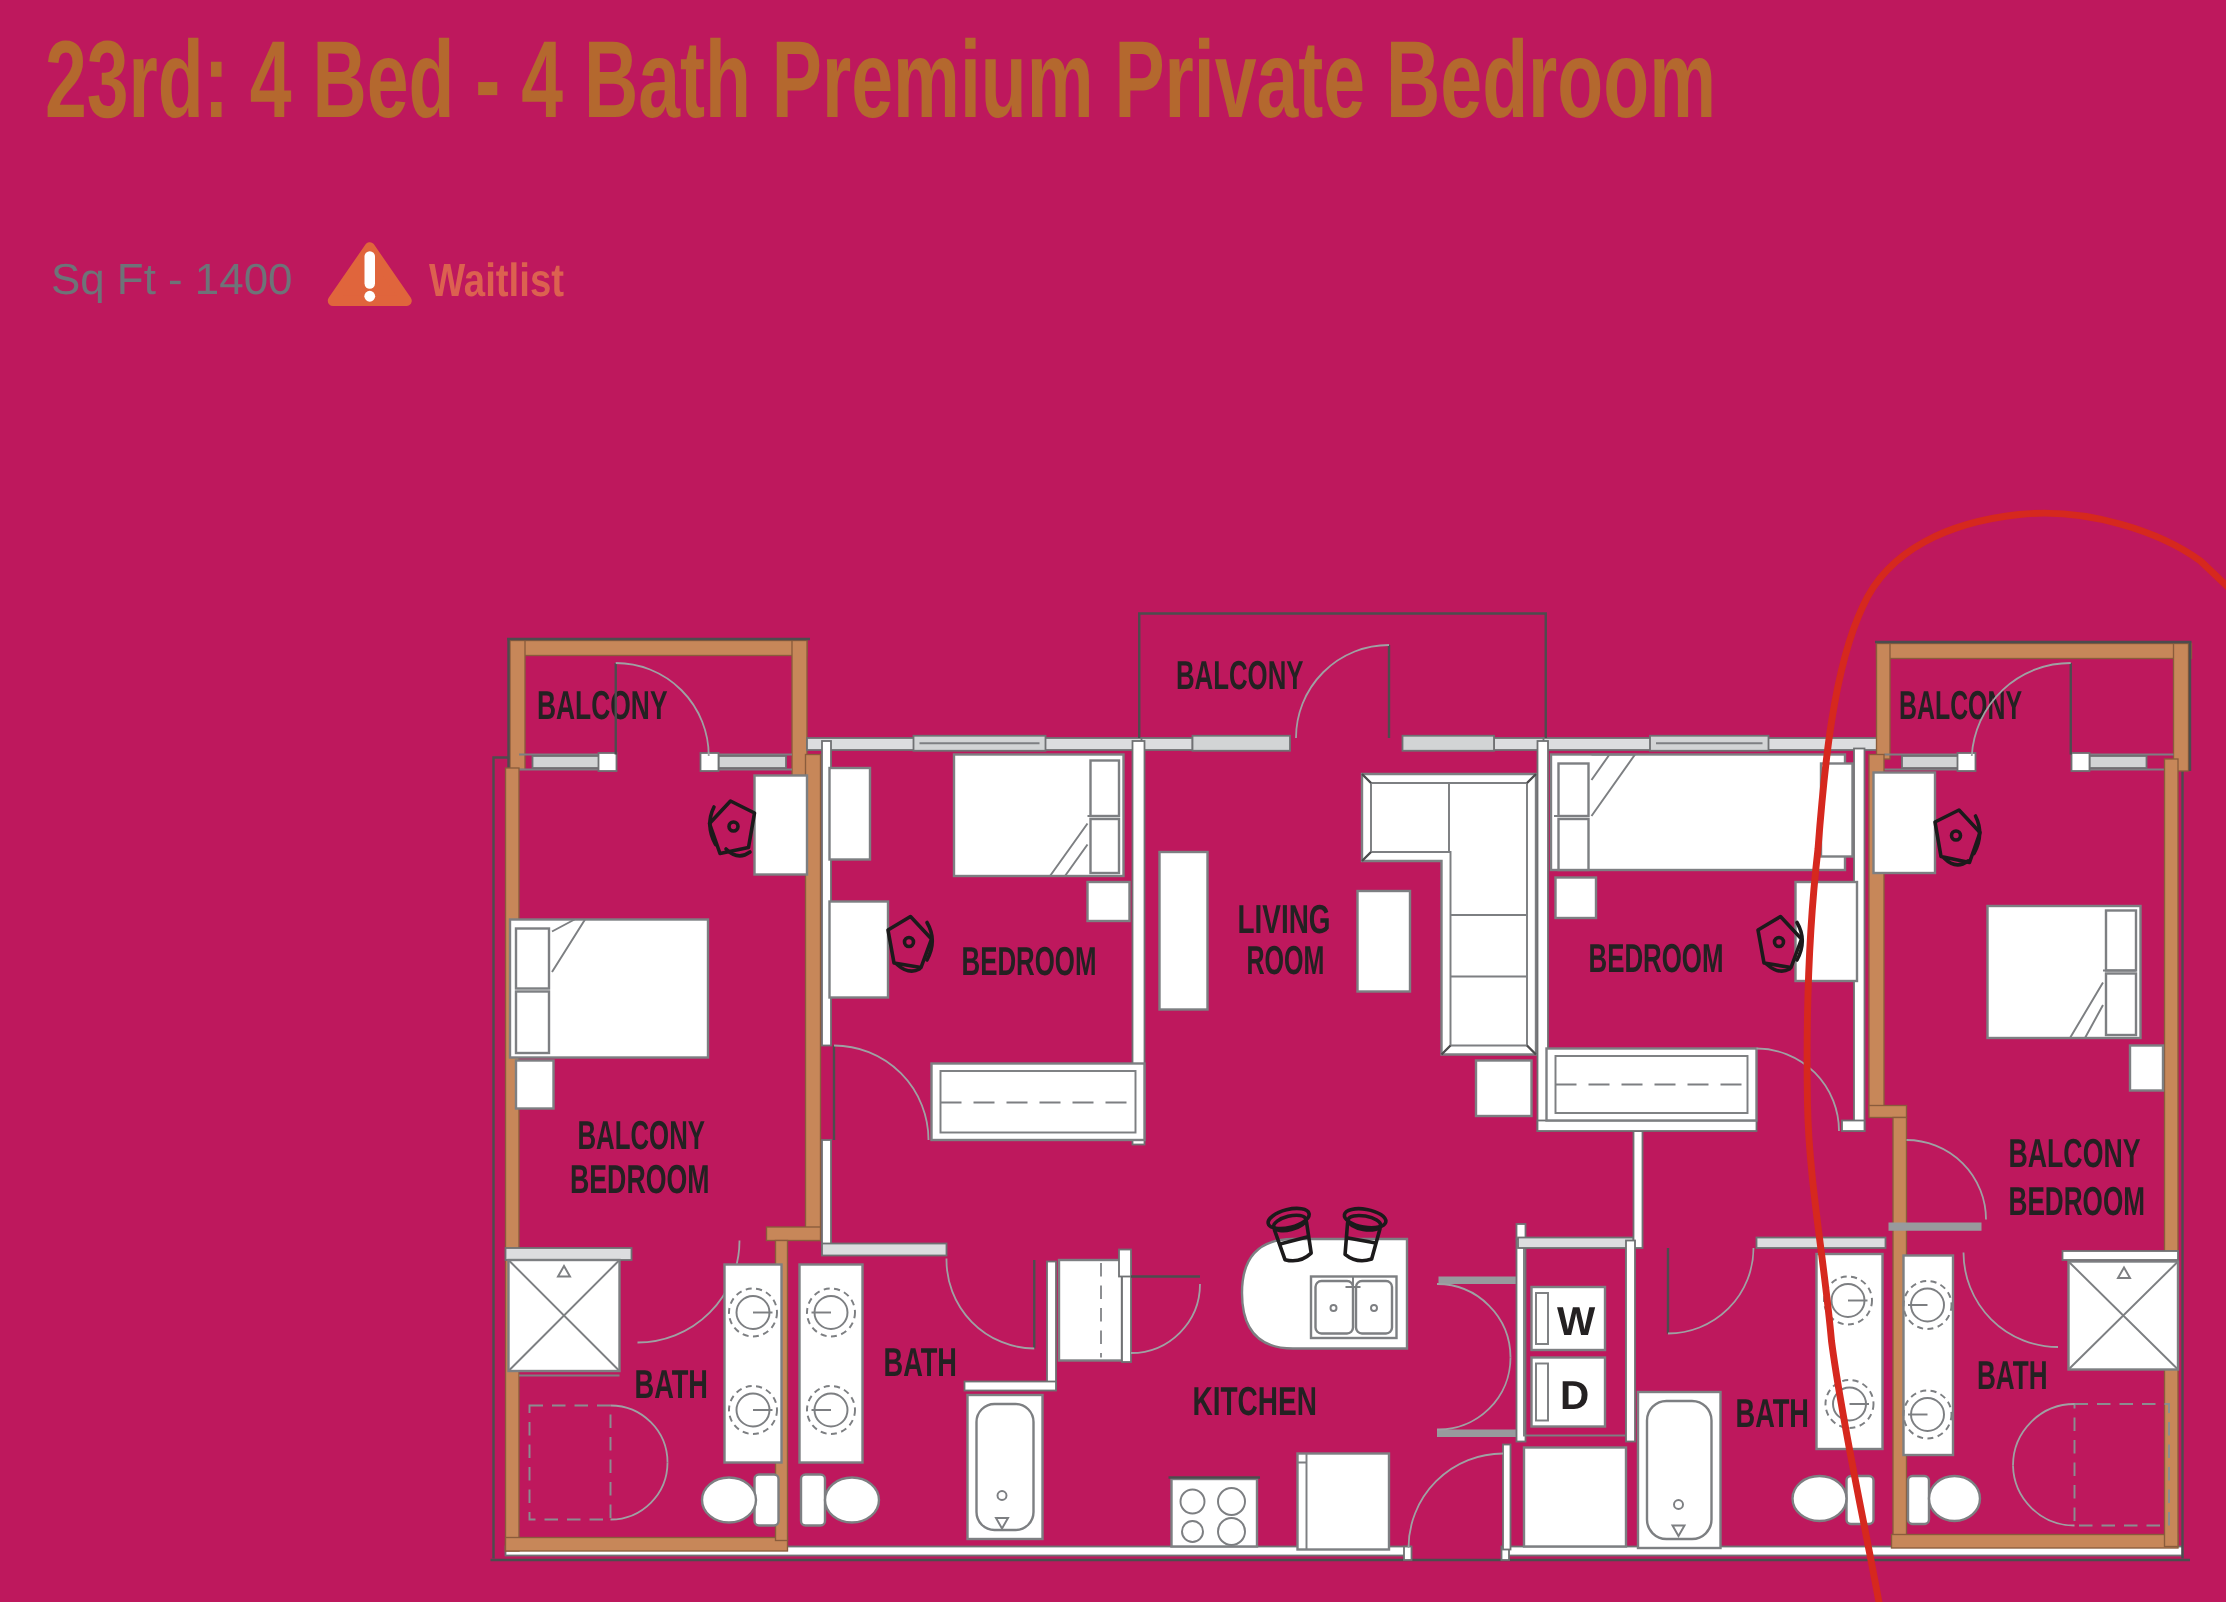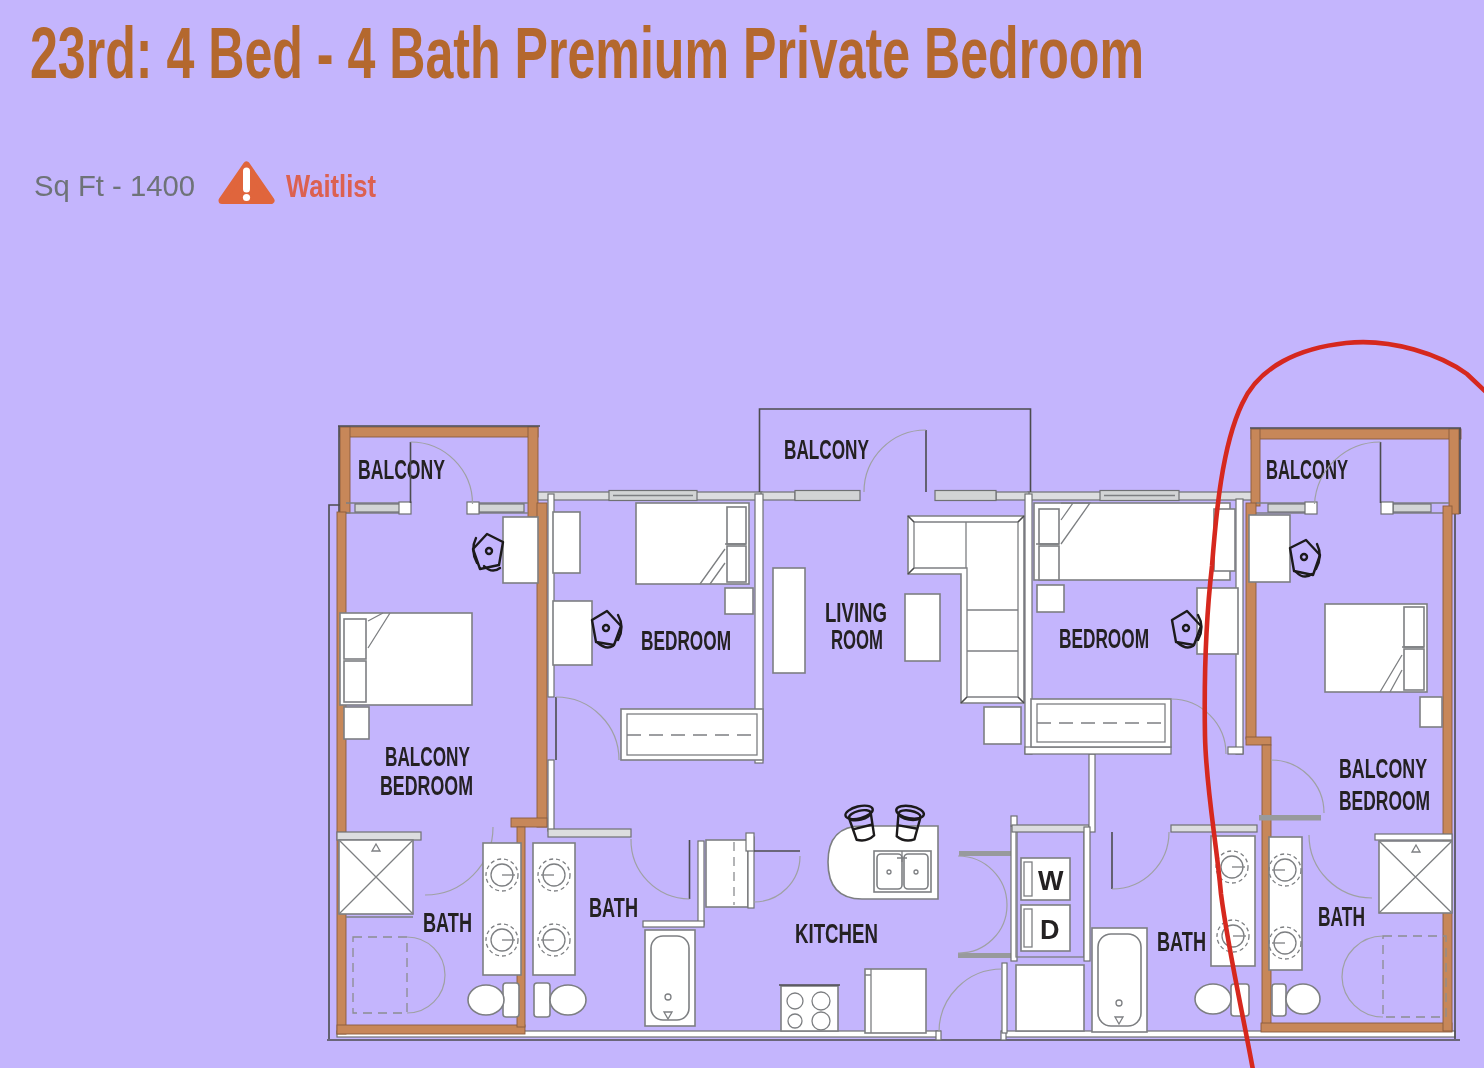--- a/index.html
+++ b/index.html
@@ -1,16 +1,16 @@
 <!DOCTYPE html>
 <html><head>
 <meta charset="utf-8">
 <style>
   html,body{margin:0;padding:0;background:#ffffff;}
-  #page{position:relative;width:1484px;height:1068px;overflow:hidden;background:#c4b5fd;
+  #page{position:relative;width:1484px;height:1068px;overflow:hidden;background:#be185d;
         font-family:"Liberation Sans", sans-serif;-webkit-font-smoothing:antialiased;}
   svg{position:absolute;left:0;top:0;}
   .t{font-family:"Liberation Sans",sans-serif;font-weight:bold;font-size:27px;fill:#242122;}
   .w{fill:#ffffff;stroke:#6f7173;stroke-width:1.2;}
   .g{fill:#dcdddf;stroke:#6f7173;stroke-width:1.2;}
   .f{fill:#ffffff;stroke:#7d7f82;stroke-width:1.6;}
   .f2{fill:none;stroke:#7d7f82;stroke-width:1.3;}
   .d{fill:none;stroke:#9fa1a3;stroke-width:1.2;}
   .o{fill:#c78759;stroke:#8a5c3c;stroke-width:0.9;}
   .k{fill:none;stroke:#1c1a1b;stroke-width:2.4;stroke-linecap:round;stroke-linejoin:round;}

